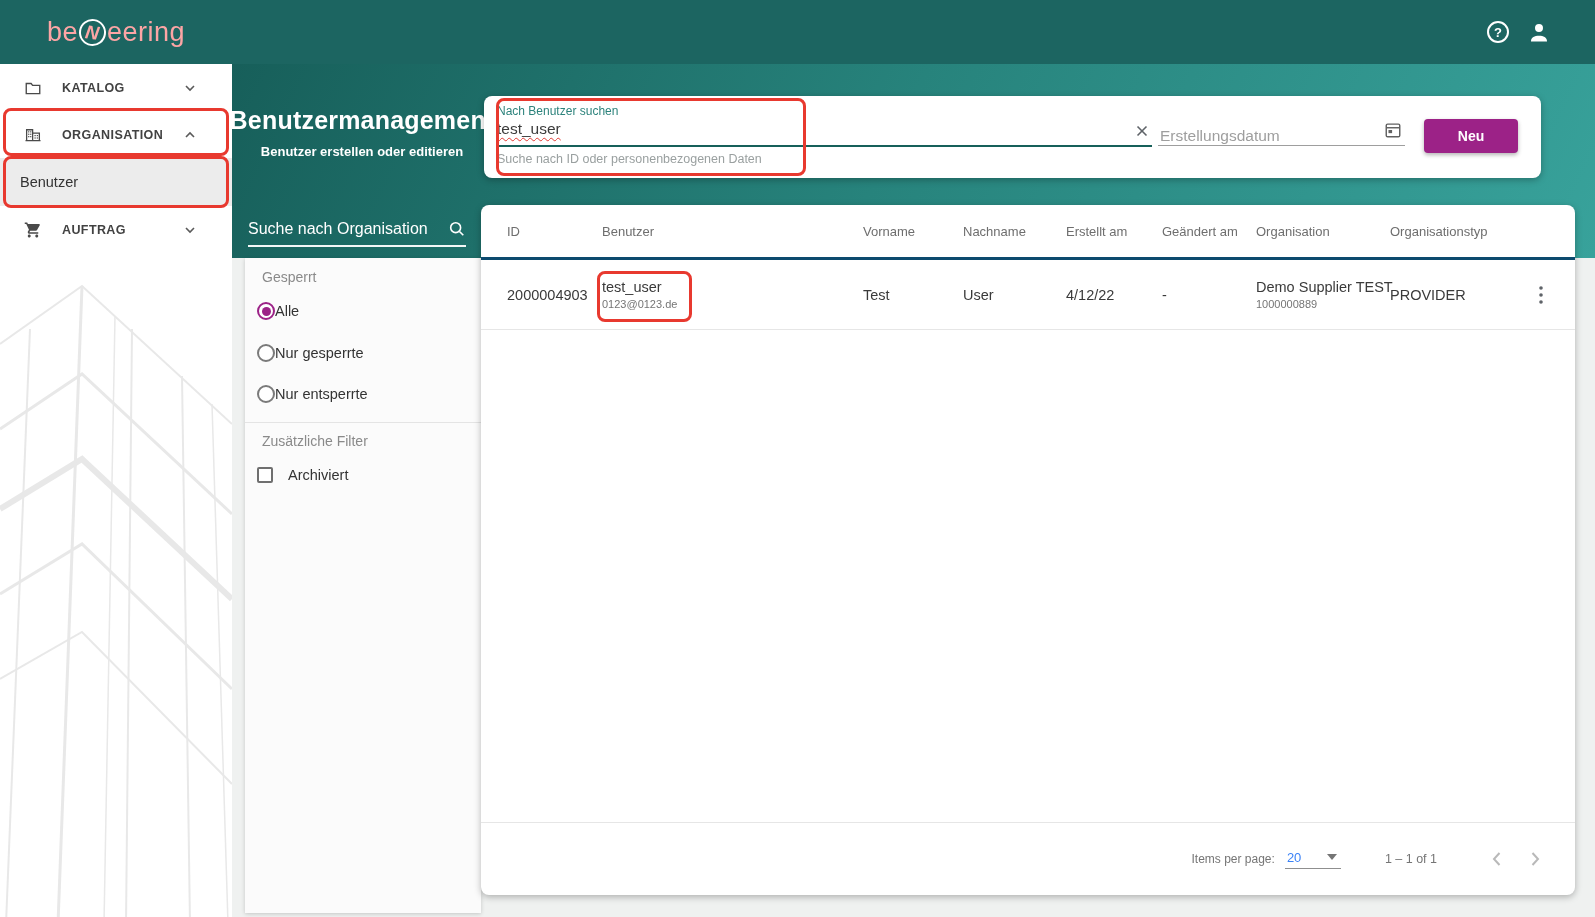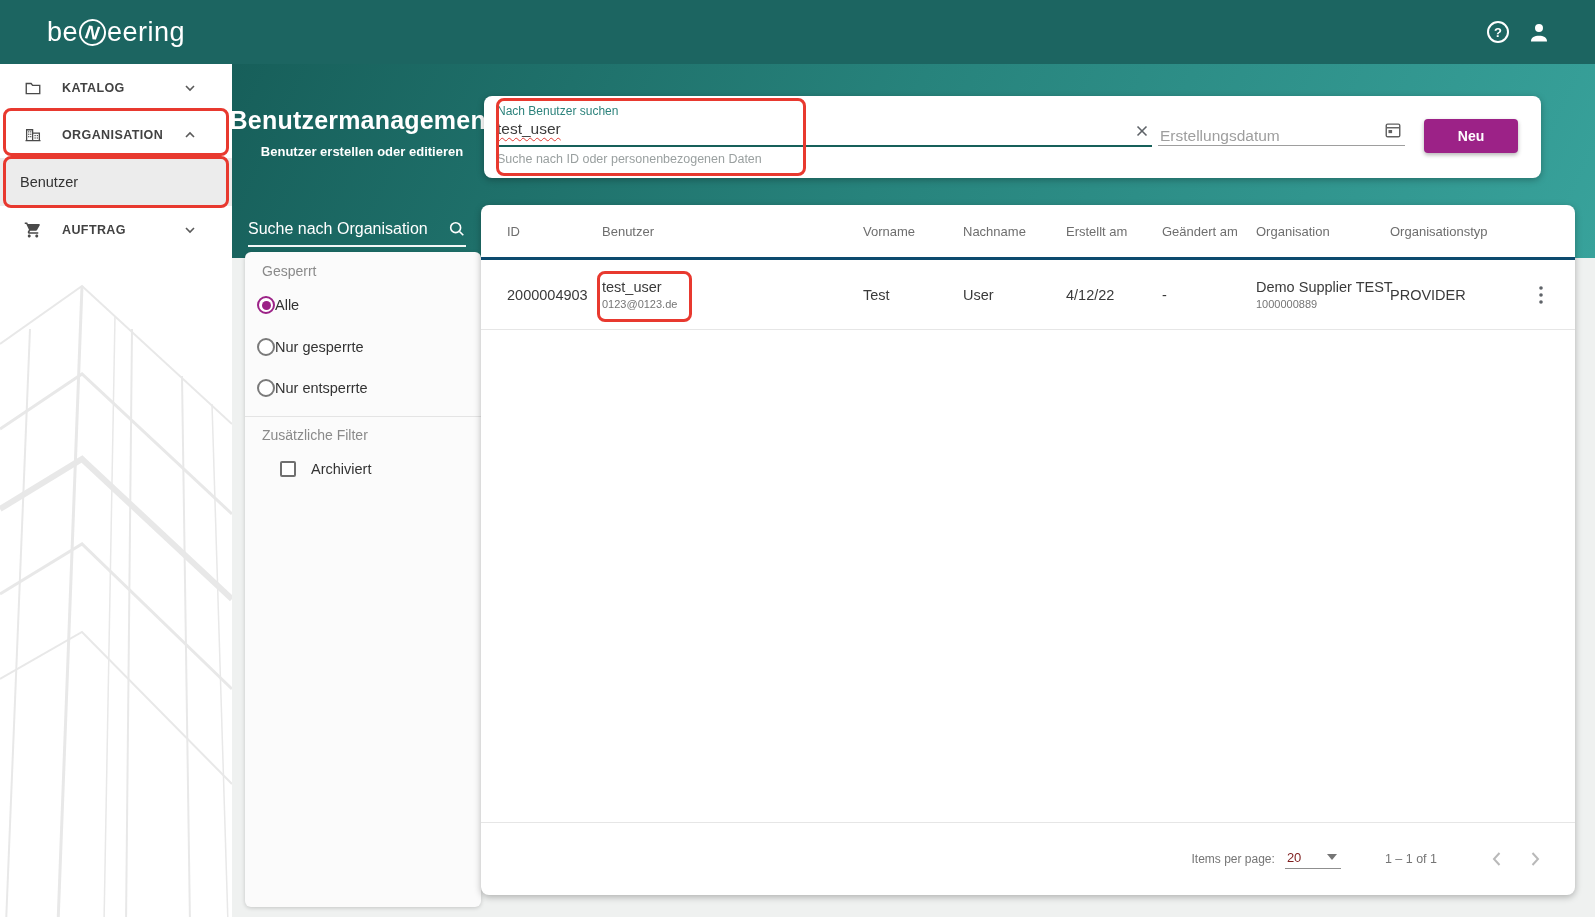--- a/index.html
+++ b/index.html
@@ -6,21 +6,21 @@
   html,body { background:#e8eae9; }
   #app {
     position:relative; width:1595px; height:917px; overflow:hidden;
     background:#eff1f0; font-family:"Liberation Sans", sans-serif;
   }
 
   
   .topbar { position:absolute; top:0; left:0; width:1595px; height:64px;
     background:#1c6561; display:flex; align-items:center; z-index:5; }
   .logo { width:232px; display:flex; align-items:center; justify-content:center;
-    color:#ffffff; font-size:27px; letter-spacing:.5px; }
+    color:#fca5a5; font-size:27px; letter-spacing:.5px; }
   .logo .ncircle { display:inline-flex; align-items:center; justify-content:center;
     width:27px; height:27px; border:2.5px solid #fff; border-radius:50%;
     font-weight:700; font-style:italic; font-size:19px; margin:0 1px; transform:rotate(8deg); }
   .topbar-icons { margin-left:auto; display:flex; align-items:center; gap:18px; padding-right:44px; }
   .help-icon { width:22px; height:22px; border:2px solid #fff; border-radius:50%;
     display:flex; align-items:center; justify-content:center; color:#fff;
     font-size:13px; font-weight:700; cursor:pointer; }
   .person-icon { width:24px; height:24px; cursor:pointer; }
 
   
@@ -66,35 +66,35 @@
     display:flex; align-items:center; justify-content:center;
     box-shadow:0 2px 4px rgba(0,0,0,.3); cursor:pointer; }
 
   
   .org-search { position:absolute; left:16px; top:156px; width:218px; color:#fff; cursor:text; }
   .org-search .row { display:flex; align-items:center; justify-content:space-between; }
   .org-search .olabel { font-size:16px; }
   .org-search .uline { margin-top:7px; height:1.5px; background:rgba(255,255,255,.95); }
 
   
-  .filter-card { position:absolute; left:13px; top:188px; width:236px; height:655px;
-    background:#fbfbfb; border-radius:6px; box-shadow:0 1px 4px rgba(0,0,0,.18); }
+  .filter-card { position:absolute; left:13px; top:194px; width:236px; height:655px;
+    background:#fbfbfb; border-radius:0; box-shadow:0 1px 4px rgba(0,0,0,.18); }
   .filter-card > * { position:absolute; }
   .f-sec { font-size:14px; color:#8a8a8a; }
   .f-sec1 { left:17px; top:11px; }
   .f-sec2 { left:17px; top:175px; }
   .f-opt { left:12px; display:flex; align-items:center; cursor:pointer; }
   .f-opt1 { top:44px; } .f-opt2 { top:86px; } .f-opt3 { top:127px; }
   .radio { width:18px; height:18px; border:2px solid #7a7a7a; border-radius:50%;
     display:flex; align-items:center; justify-content:center; background:#fff; }
   .radio.sel { border-color:#9c2287; }
   .radio.sel::after { content:""; width:9px; height:9px; border-radius:50%; background:#9c2287; }
   .f-opt .olab { font-size:14.5px; color:#333; }
   .f-divider { left:0; top:164px; width:236px; height:1px; background:#e4e4e4; }
-  .f-check { left:12px; top:209px; display:flex; align-items:center; gap:15px; cursor:pointer;margin-left:23px; }
+  .f-check { left:12px; top:209px; display:flex; align-items:center; gap:15px; cursor:pointer; }
   .checkbox { width:16px; height:16px; border:2px solid #6f6f6f; border-radius:2px; background:#fff; }
   .f-check .olab { font-size:14.5px; color:#333; }
 
   
   .table-card { position:absolute; left:249px; top:141px; width:1094px; height:690px;
     background:#fff; border-radius:8px; box-shadow:0 2px 7px rgba(0,0,0,.28);
     display:flex; flex-direction:column; }
   .t-head { height:55px; display:flex; align-items:center; flex:0 0 55px;
     padding:0 16px 0 26px; border-bottom:3px solid #0c4a6e; }
   .t-head .hc { font-size:13px; color:#6e6e6e; }
@@ -106,21 +106,21 @@
   .c-typ{flex:1;} .c-menu{width:36px; display:flex; justify-content:center;}
   .cell-sub { font-size:11px; color:#757575; margin-top:3px; }
   .kebab { cursor:pointer; }
   .t-fill { flex:1; }
   .t-foot { height:73px; flex:0 0 73px; border-top:1px solid #e6e6e6;
     display:flex; align-items:center; justify-content:flex-end; padding-right:28px; }
   .pp-label { font-size:12px; color:#757575; }
   .pp-select { margin-left:10px; width:56px; display:flex; align-items:center;
     justify-content:space-between; border-bottom:1px solid #8f8f8f;
     padding:0 4px 3px 2px; cursor:pointer; }
-  .pp-select .pp-val { font-size:13px; color:#7f1d1d; }
+  .pp-select .pp-val { font-size:13px; color:#3b82f6; }
   .caret { width:0; height:0; border-left:5px solid transparent;
     border-right:5px solid transparent; border-top:6px solid #757575; }
   .pp-range { margin-left:44px; font-size:12.5px; color:#757575; }
   .pg-prev { margin-left:48px; } .pg-prev,.pg-next { width:24px; height:24px; cursor:pointer; }
   .pg-next { margin-left:14px; }
 
   
   .anno { position:absolute; border:3px solid #e8392f; border-radius:8px;
     pointer-events:none; z-index:50; }
   .anno-org    { left:3px;   top:108px; width:226px; height:48px; }

